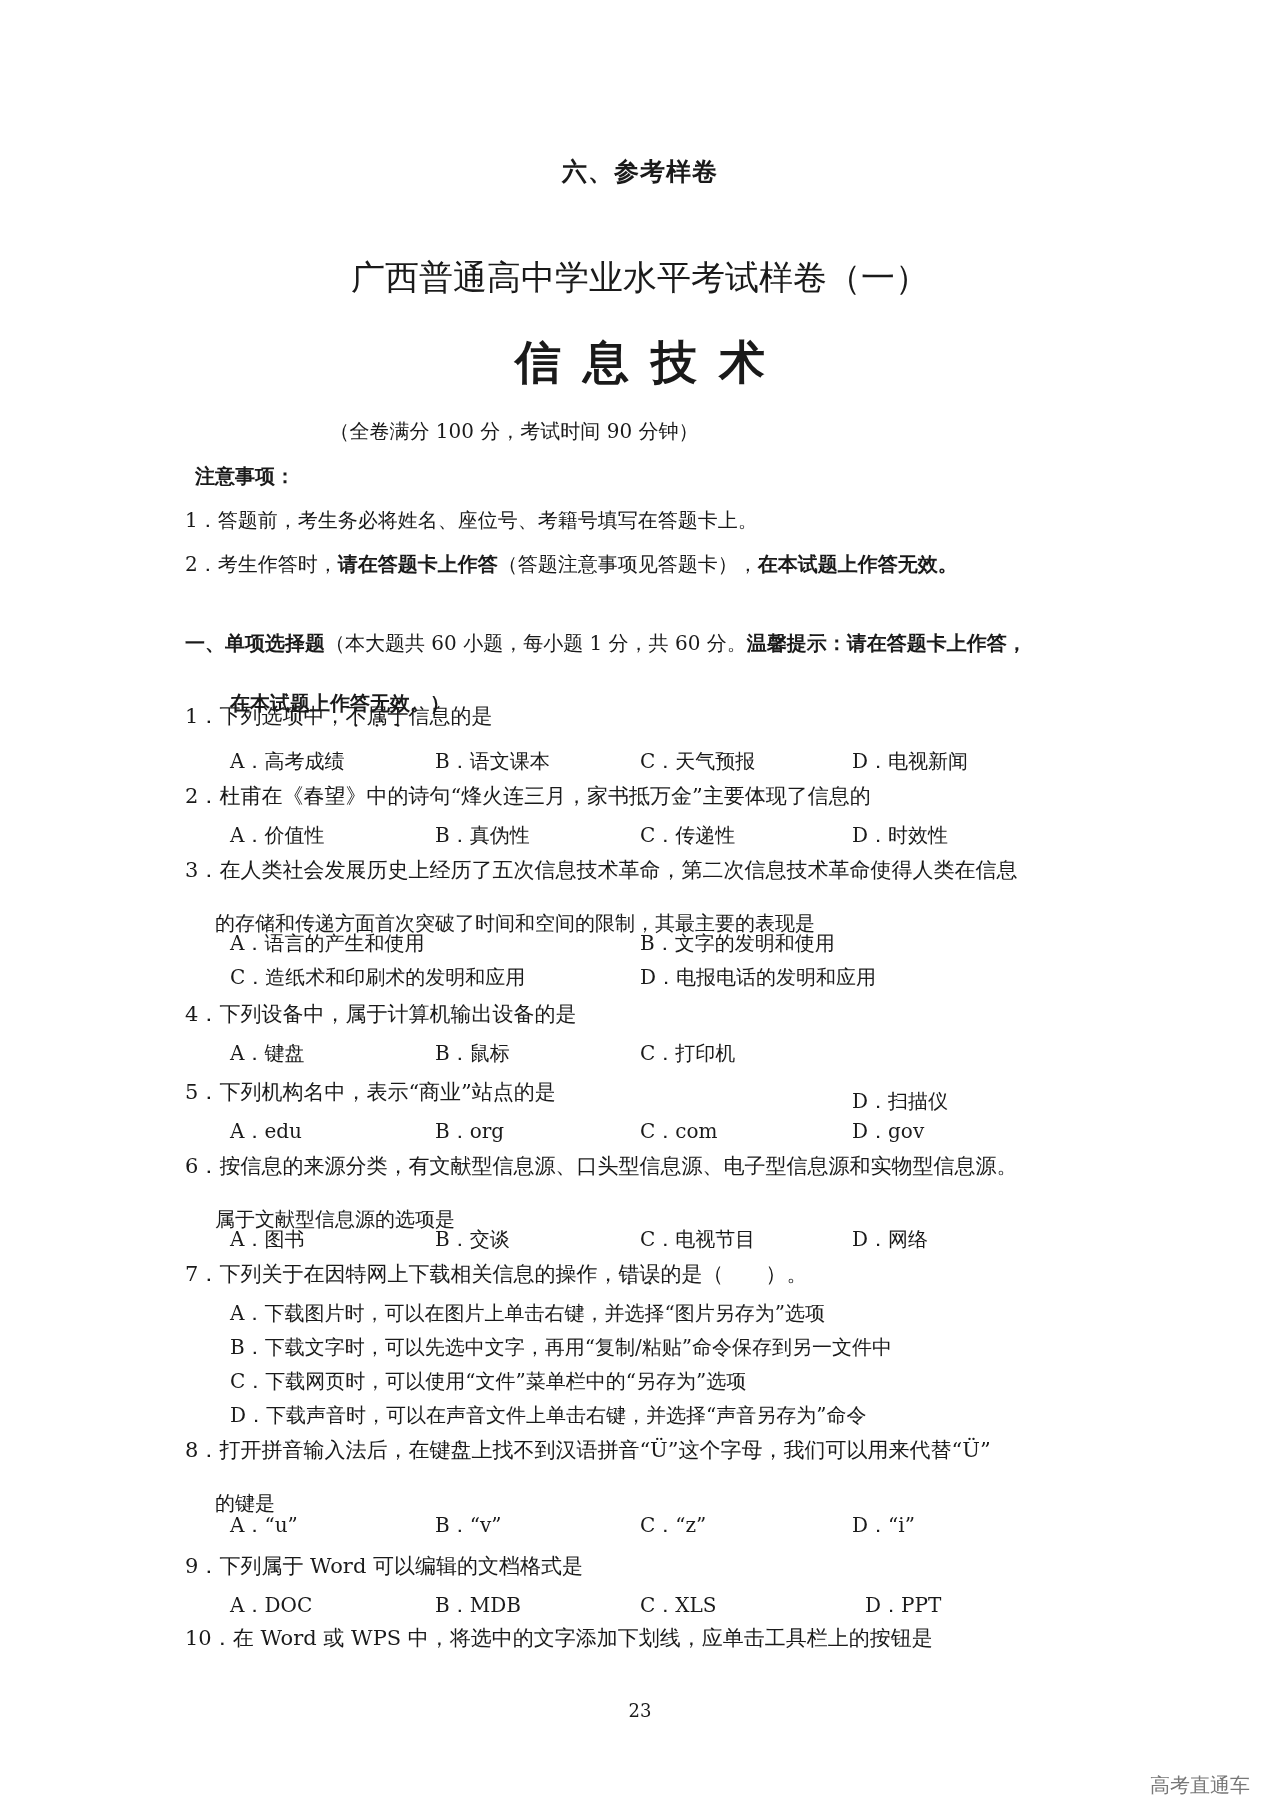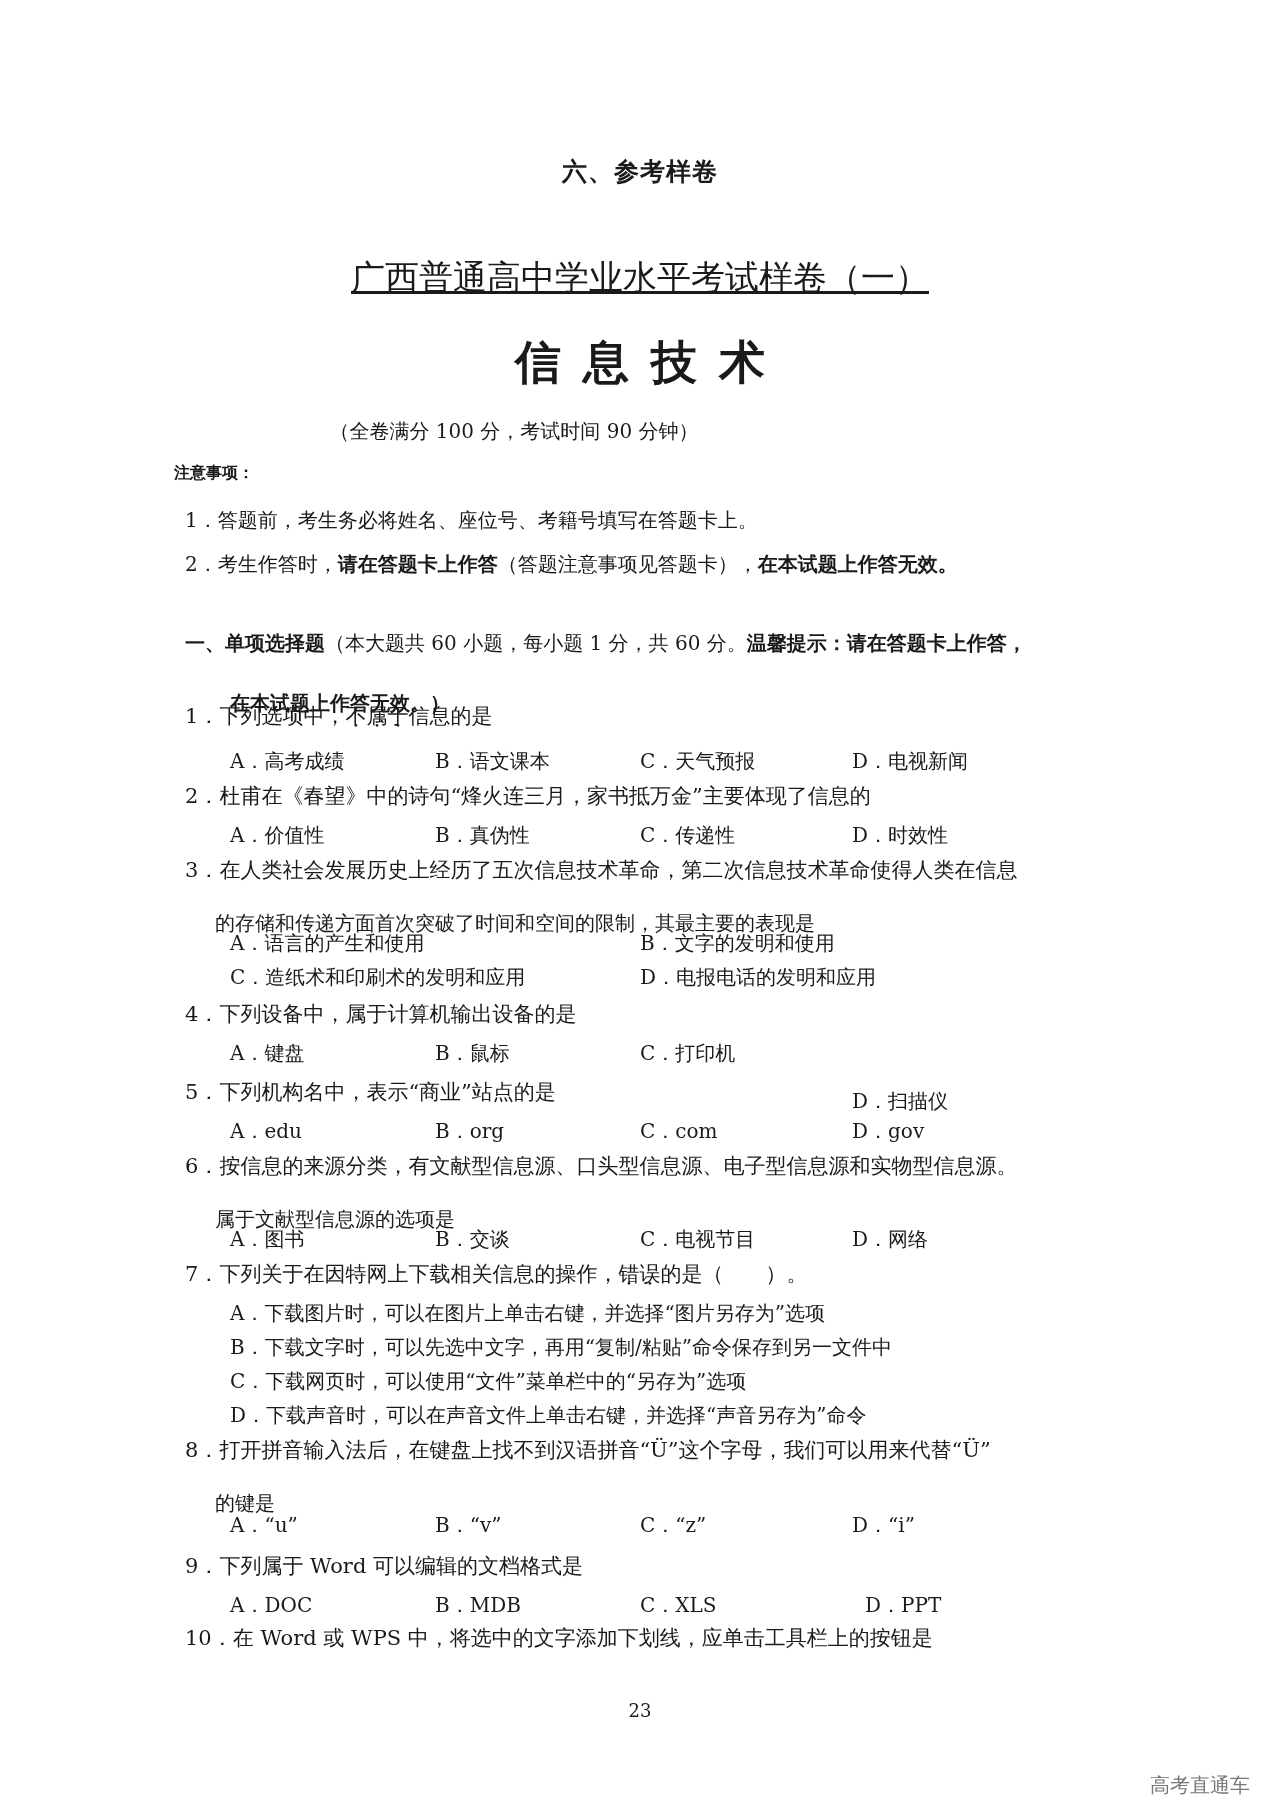--- a/index.html
+++ b/index.html
@@ -3,24 +3,24 @@
 <meta charset="utf-8">
 <style>
   html, body { margin: 0; padding: 0; background: #ffffff; }
   body {
     width: 1280px; height: 1819px; position: relative; overflow: hidden;
     font-family: "DejaVu Serif", "Liberation Serif", serif;
     color: #1a1a1a;
   }
   .abs { position: absolute; white-space: nowrap; }
   .section-title { top: 155px; left: 0; width: 1280px; text-align: center; font-size: 25px; font-weight: bold; font-family: "DejaVu Sans", sans-serif; letter-spacing: 1px; }
-  .paper-title { top: 255px; left: 0; width: 1280px; text-align: center; font-size: 34px; text-decoration: underline; }
+  .paper-title { top: 255px; left: 0; width: 1280px; text-align: center; font-size: 34px; }
   .subject { top: 332px; left: 0; width: 1280px; text-align: center; font-size: 46px; font-weight: bold; font-family: "DejaVu Sans", sans-serif; letter-spacing: 22px; padding-left: 22px; box-sizing: border-box; }
   .meta { top: 418px; left: 0; width: 1028px; text-align: center; font-size: 20px; }
-  .notes-heading { top: 463px; left: 174px; font-size: 16px; font-weight: bold; font-family: Liberation Mono, monospace; }
+  .notes-heading { top: 463px; left: 195px; font-size: 20px; font-weight: bold; font-family: Liberation Mono, monospace; }
   .note { left: 185px; font-size: 20px; }
   .bold { font-weight: bold; font-family: "DejaVu Sans", sans-serif; margin-top: 22px; }
   .part-heading { left: 185px; font-size: 20px; }
   .q { left: 185px; font-size: 21px; }
   .q-cont { left: 215px; font-size: 20px; margin-top: 20px; }
   .opt { font-size: 20px; }
   .emph { position: relative; }
   .emph::after { content: "•"; position: absolute; left: 50%; transform: translateX(-50%); top: 16px; font-size: 10px; }
   .page-number { top: 1700px; left: 0; width: 1280px; text-align: center; font-size: 18px; }
   .watermark { top: 1772px; right: 30px; font-size: 20px; color: #777777; font-family: "DejaVu Sans", sans-serif; }

